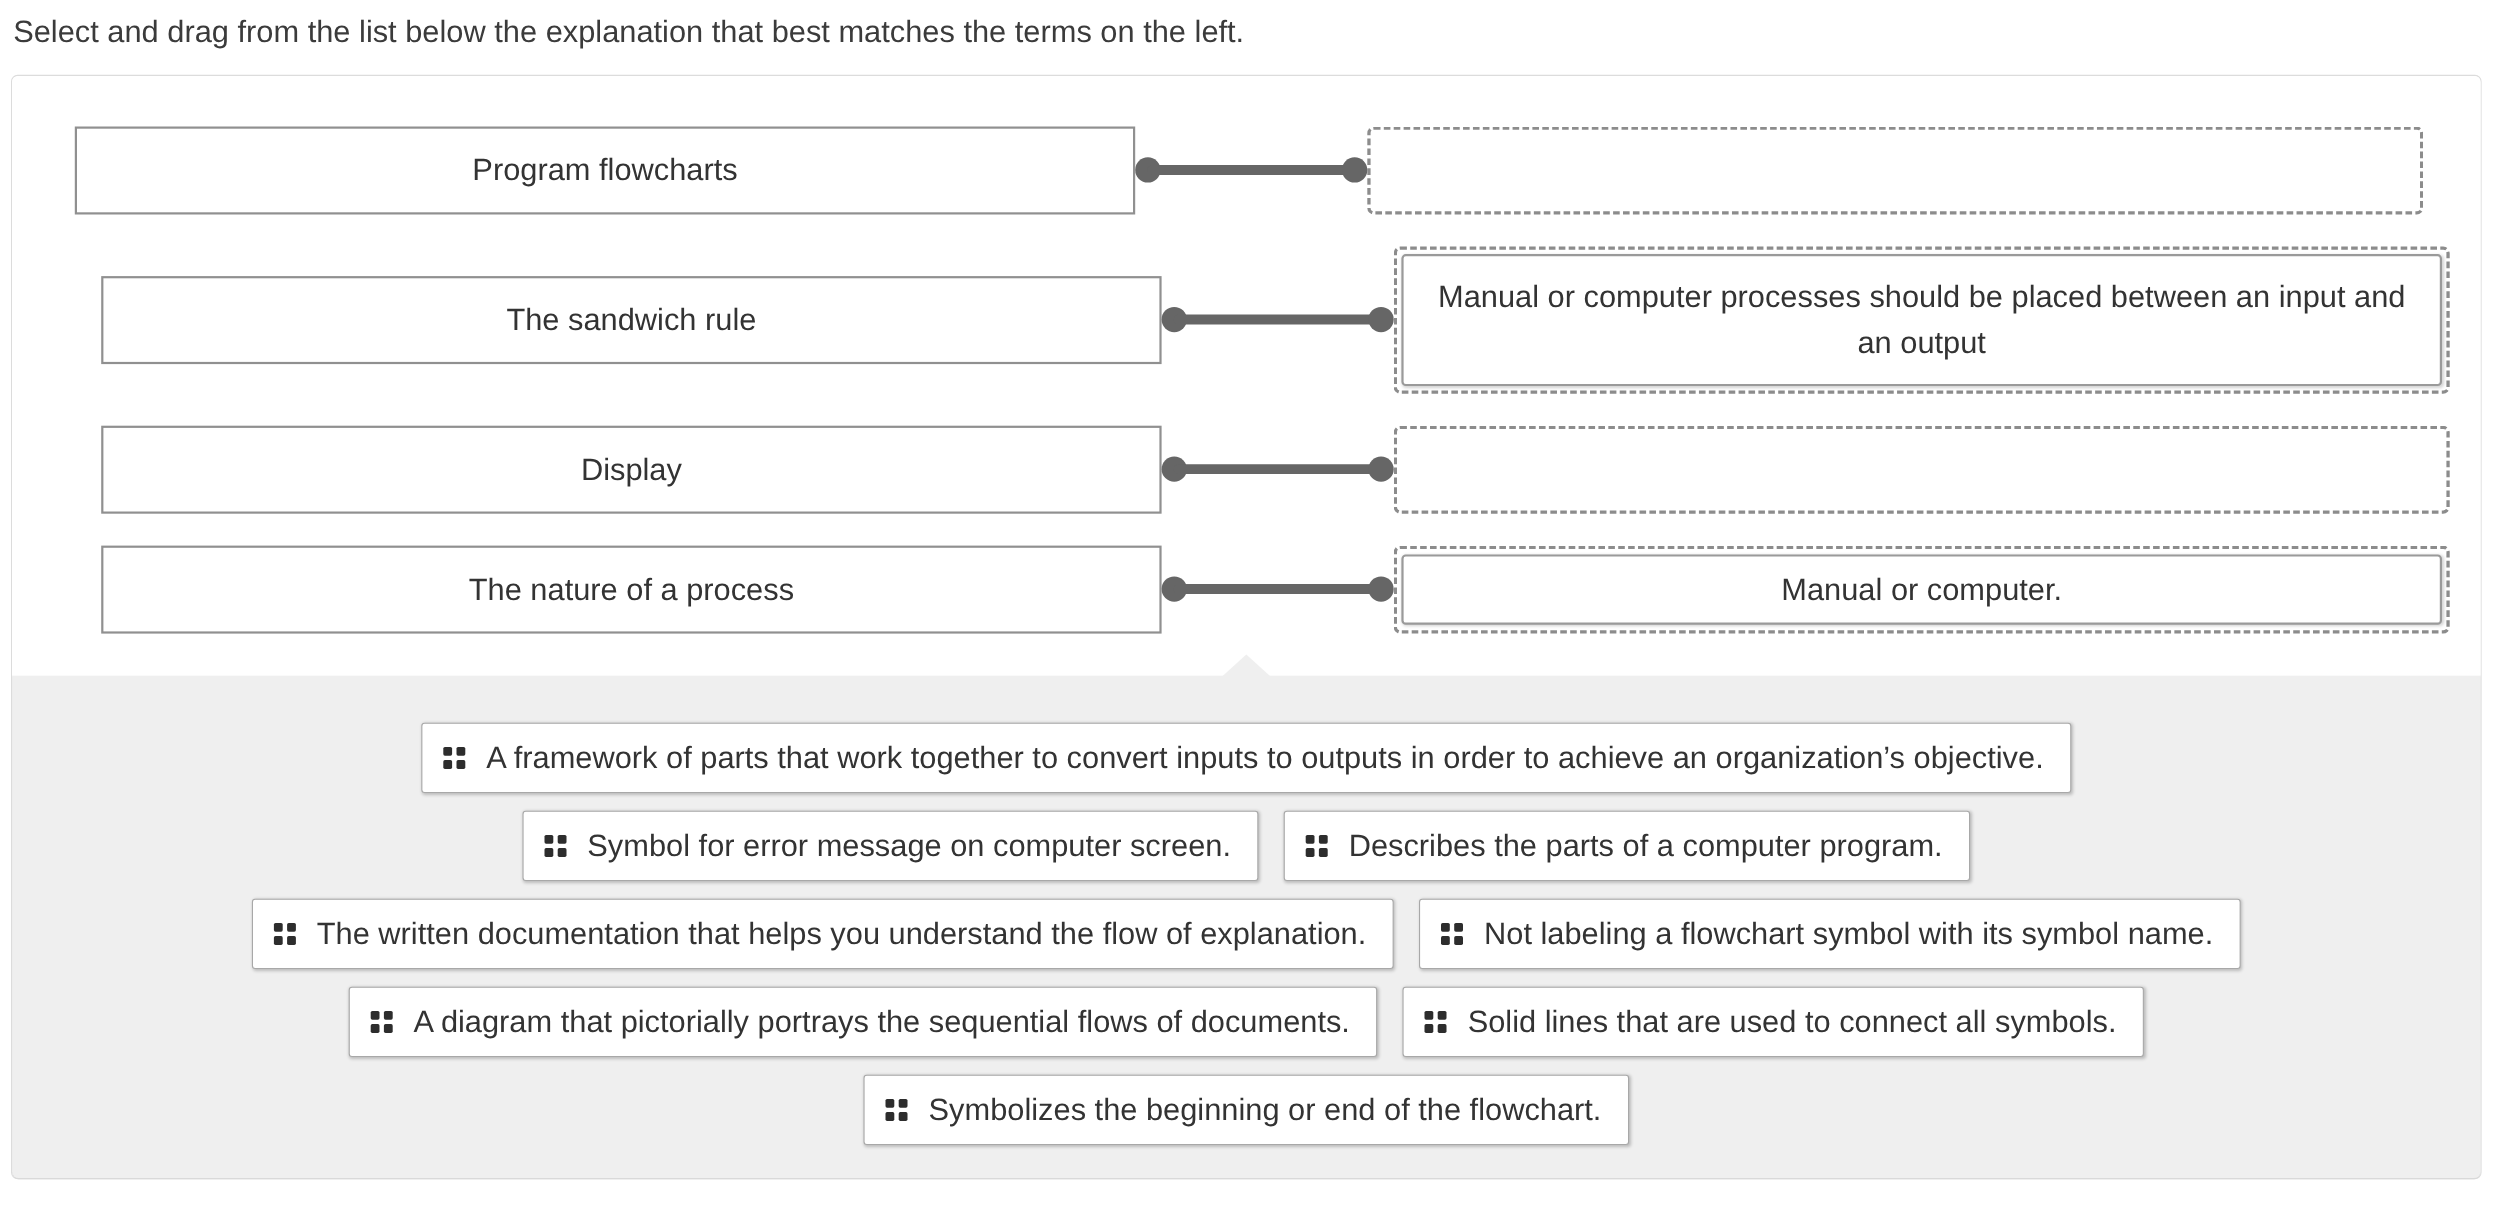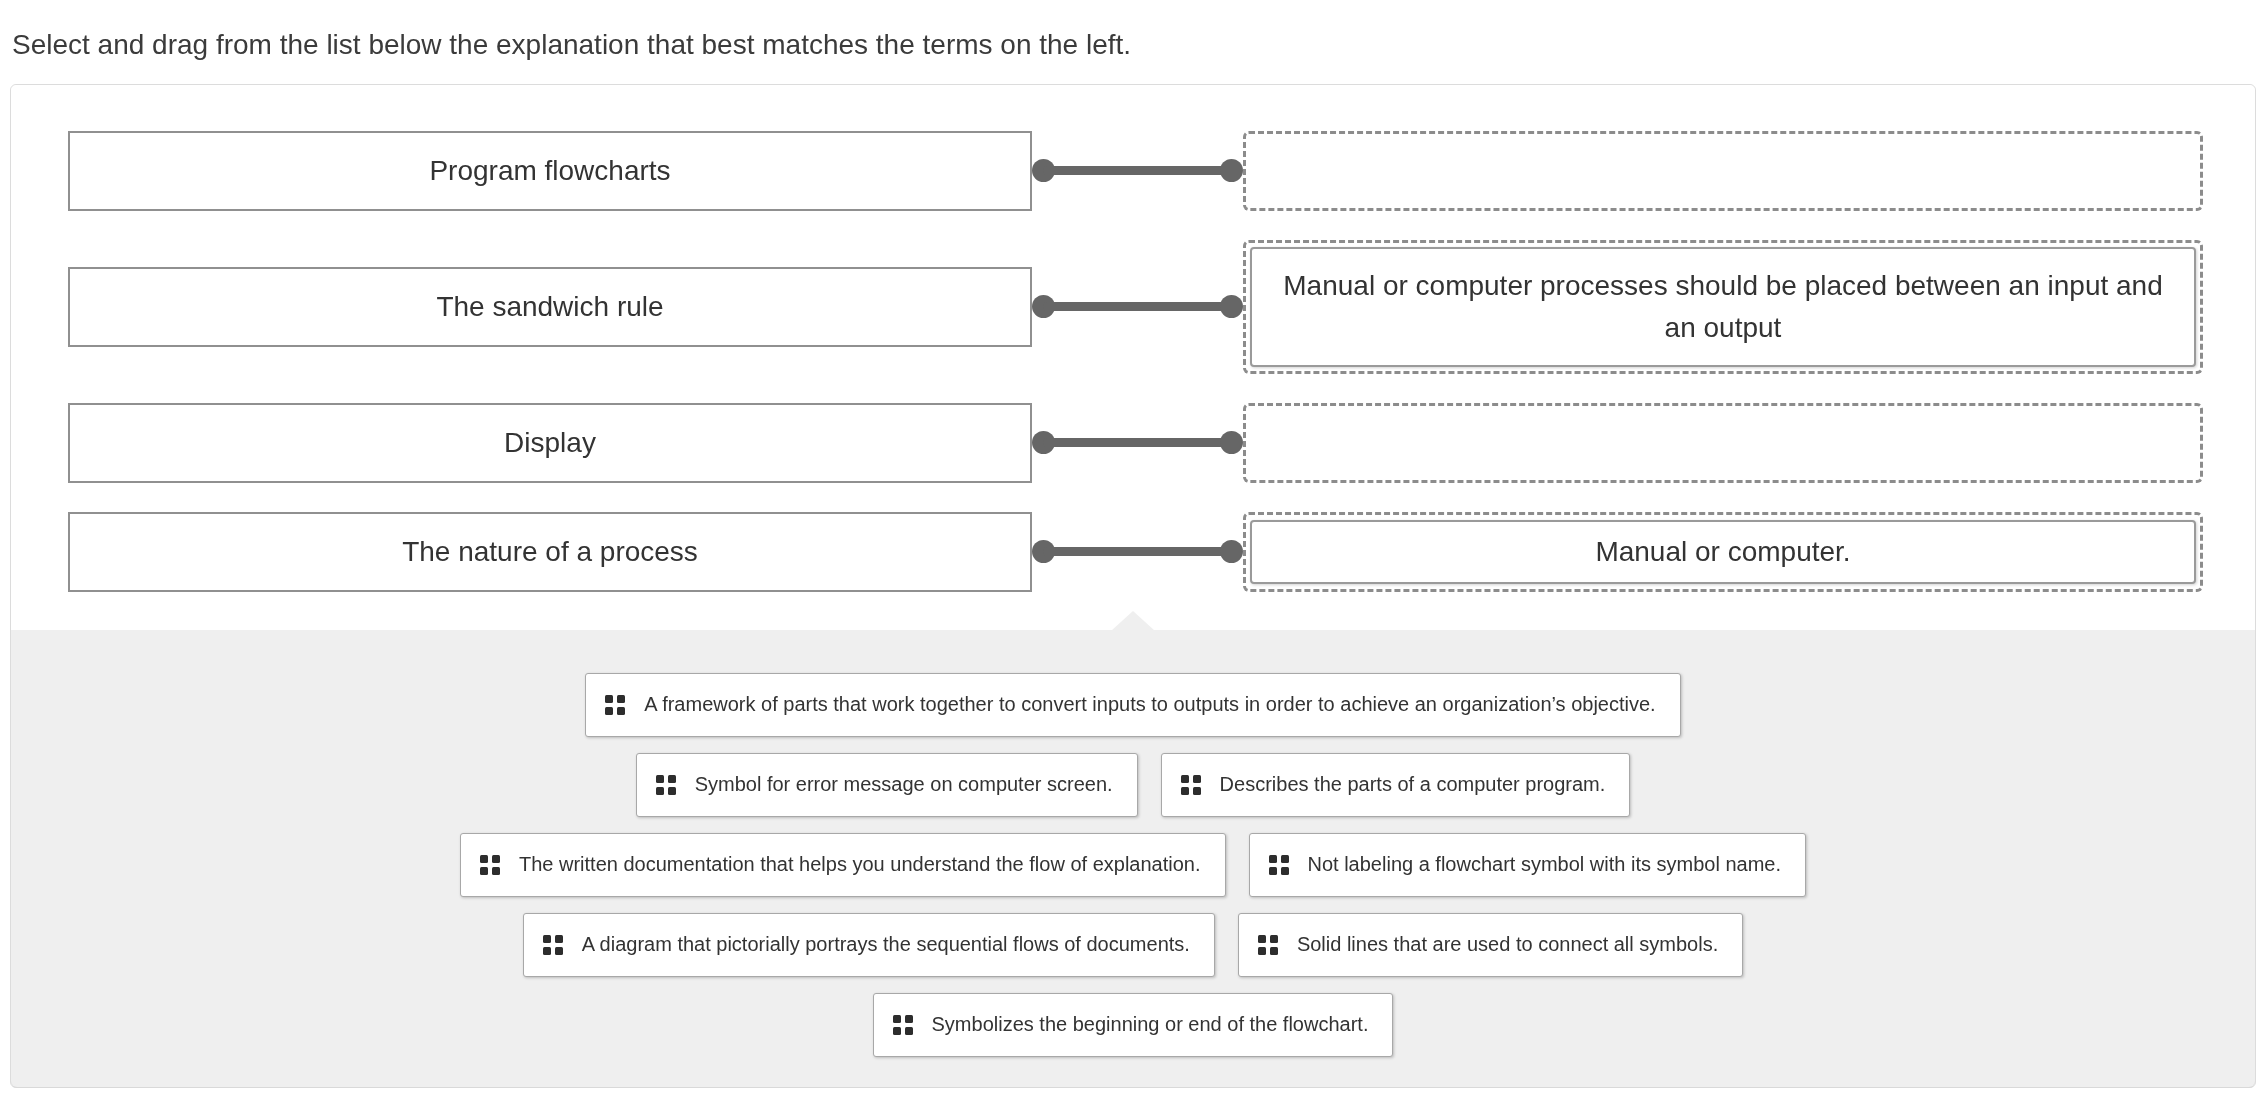--- a/index.html
+++ b/index.html
@@ -6,21 +6,21 @@
   html, body { margin: 0; padding: 0; background: #ffffff; }
   body {
     width: 2266px;
     font-family: "Liberation Sans", "DejaVu Sans", sans-serif;
     color: #333333;
     -webkit-font-smoothing: antialiased;
   }
   .page { padding: 8px 10px 10px 10px; }
 
   .instruction {
-    margin: 20px 0 22px 2px;
+    margin: 4px 0 22px 2px;
     font-size: 28px;
     line-height: 1.2;
     color: #3b3b3b;
   }
 
   .exercise {
     width: 2246px;
     border: 1px solid #dcdcdc;
     border-radius: 6px;
     overflow: visible;
@@ -29,21 +29,21 @@
   
   .panel {
     background: #ffffff;
     border-radius: 6px 6px 0 0;
     padding: 46px 52px 38px 57px;
   }
   .match-row {
     display: flex;
     align-items: center;
   }
-  .match-row + .match-row { margin-top: 29px; }
+  .match-row + .match-row { margin-top: 29px; margin-left: 24px; }
 
   .term-box {
     flex: 0 0 964px;
     min-height: 80px;
     border: 2px solid #909090;
     background: #ffffff;
     display: flex;
     align-items: center;
     justify-content: center;
     text-align: center;
@@ -137,21 +137,21 @@
   .chip {
     background: #ffffff;
     border: 1px solid #a8a8a8;
     border-radius: 3px;
     box-shadow: 1px 1px 3px rgba(0,0,0,0.22);
     min-height: 64px;
     display: flex;
     align-items: center;
     gap: 19px;
     padding: 10px 24px 10px 19px;
-    font-size: 20px;
+    font-size: 28px;
     cursor: grab;
   }
   .drag-handle {
     flex: 0 0 auto;
     display: inline-grid;
     grid-template-columns: 8px 8px;
     grid-template-rows: 8px 8px;
     gap: 4px;
   }
   .drag-handle i {

